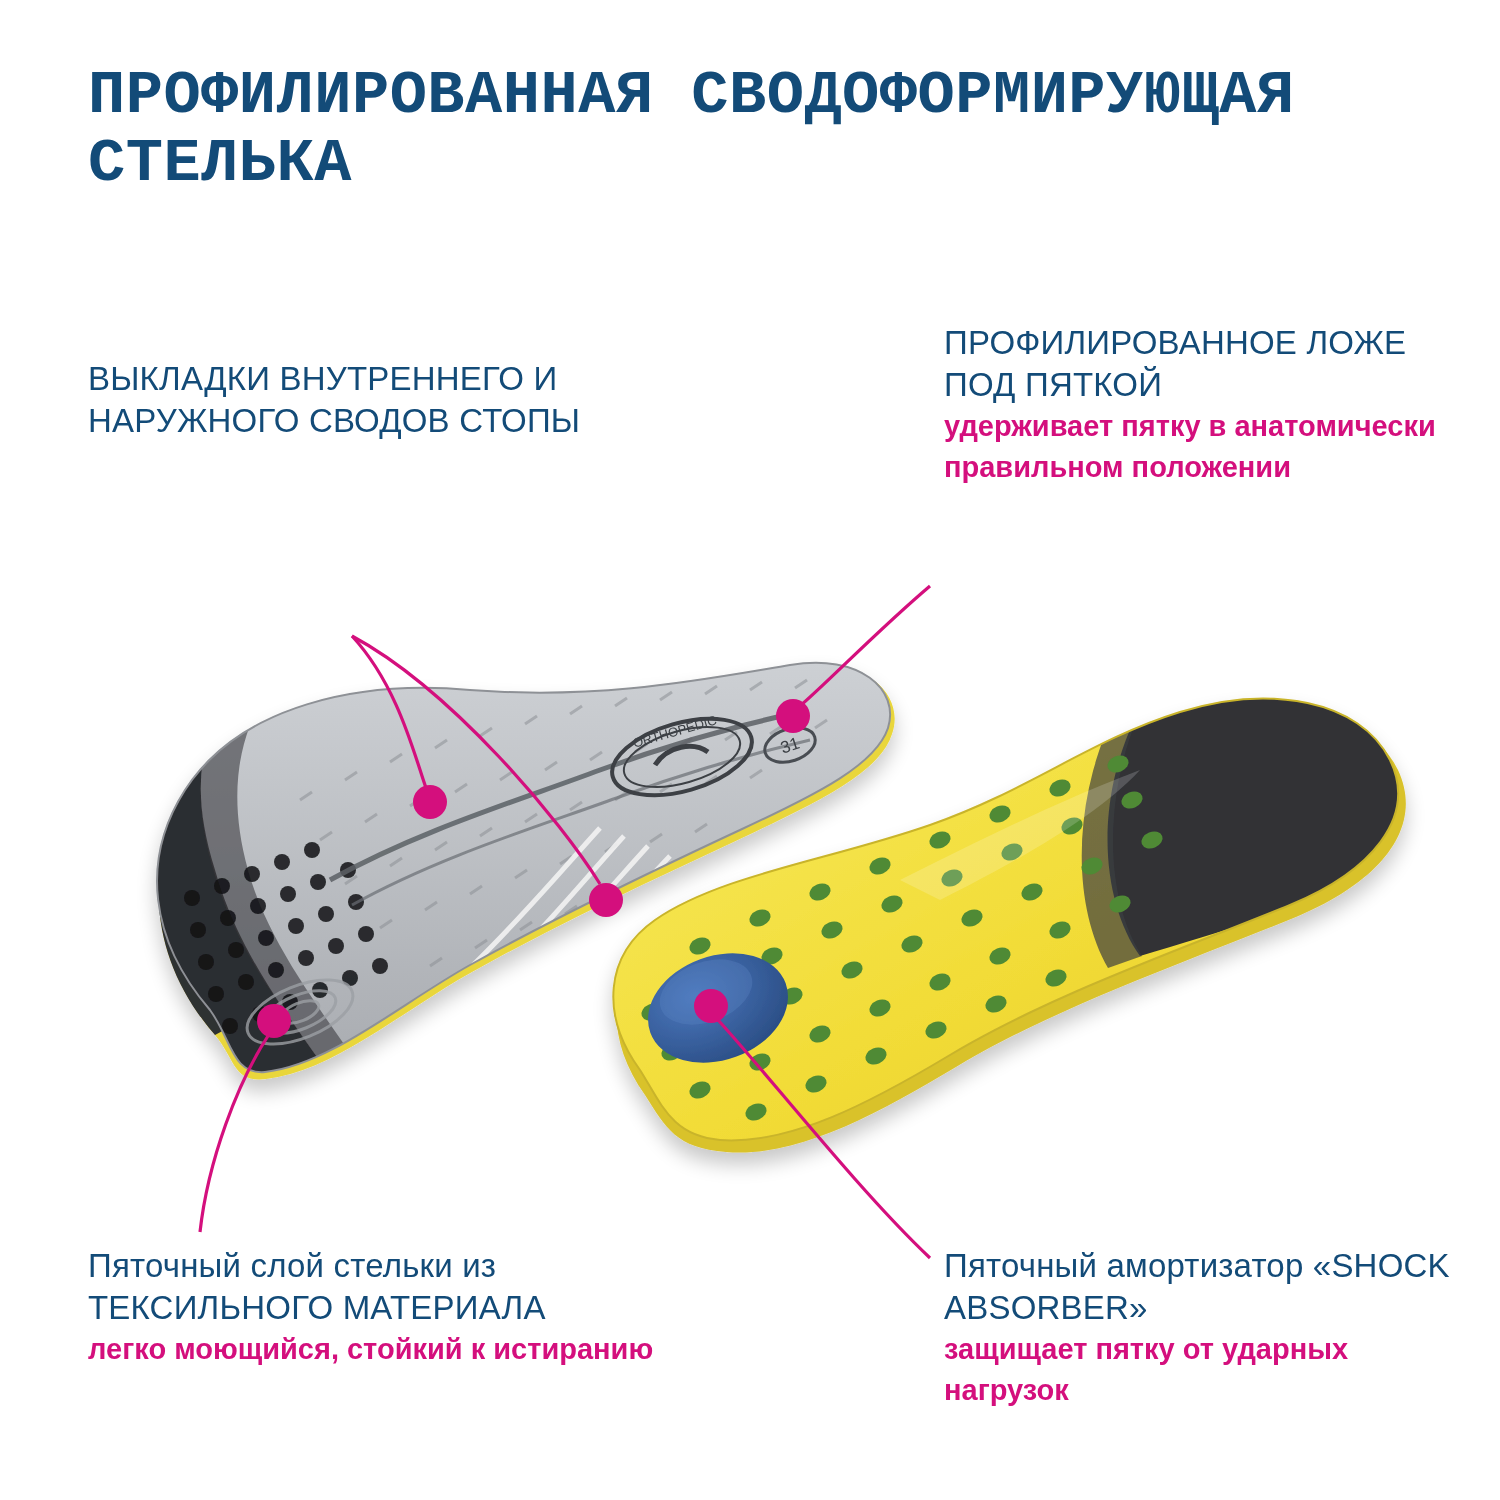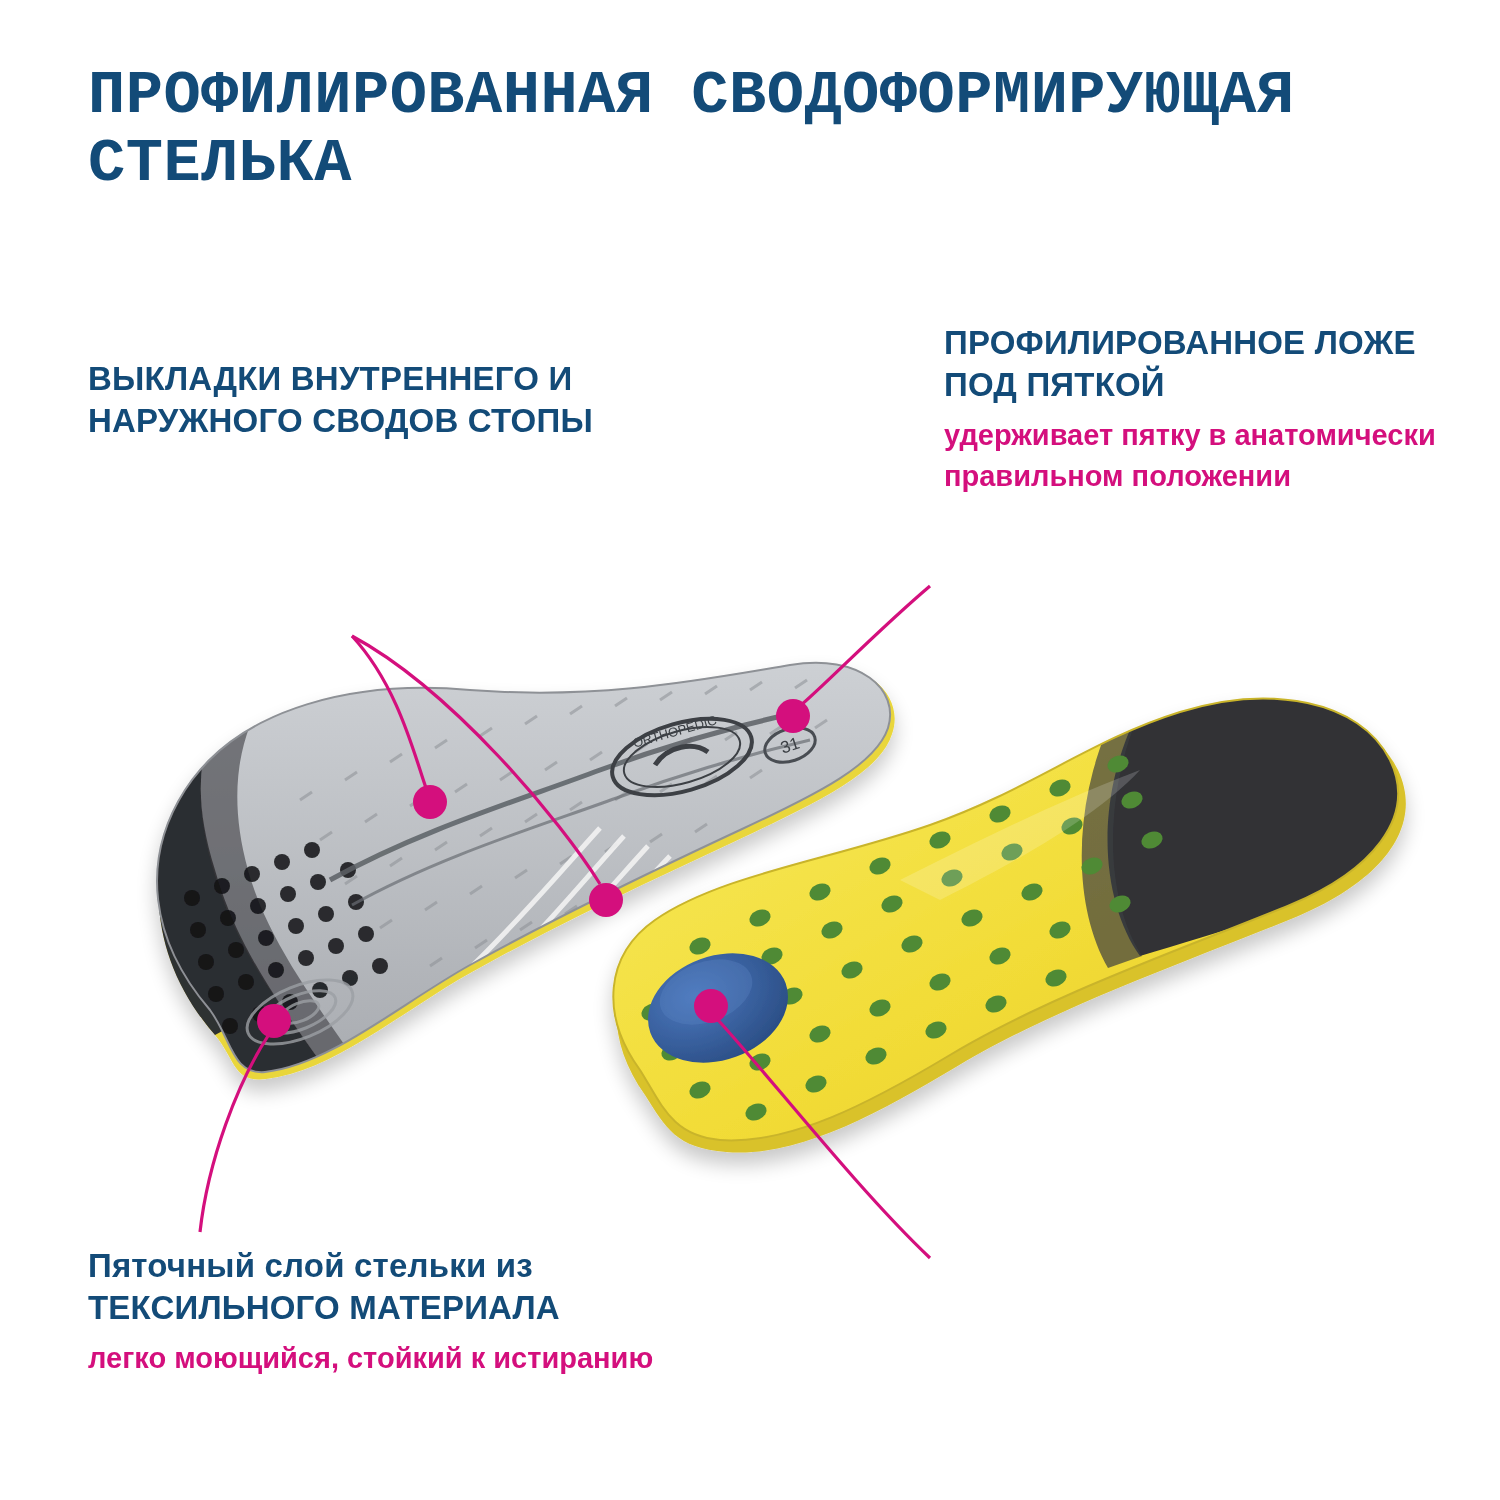--- a/index.html
+++ b/index.html
@@ -32,31 +32,30 @@
     font-weight: bold;
     line-height: 1.1;
     letter-spacing: 0.5px;
     font-family: Liberation Mono, monospace;
   }
 
   
   .callout { position: absolute; }
   .callout .head {
     color: #134b78;
-    font-weight: bold;
+    font-weight: normal;
     font-size: 33px;
     line-height: 1.27;
     letter-spacing: 0.2px;
   }
   .callout .sub {
     color: #d40f7d;
     font-weight: bold;
     font-size: 29px;
     line-height: 1.42;
-    margin-top: 9px;
   }
 
   #callout-arches { left: 88px; top: 358px; width: 640px; }
   #callout-heelbed { left: 944px; top: 322px; width: 520px; }
   #callout-textile { left: 88px; top: 1245px; width: 650px; }
   #callout-shock   { left: 944px; top: 1245px; width: 520px; }
 
   
   #art {
     position: absolute;
@@ -406,14 +405,18 @@
   <div class="callout" id="callout-heelbed">
     <div class="head">ПРОФИЛИРОВАННОЕ ЛОЖЕ ПОД ПЯТКОЙ</div>
     <div class="sub">удерживает пятку в анатомически правильном положении</div>
   </div>
 
   <div class="callout" id="callout-textile">
     <div class="head">Пяточный слой стельки из ТЕКСИЛЬНОГО МАТЕРИАЛА</div>
     <div class="sub">легко моющийся, стойкий к истиранию</div>
   </div>
 
+  <div class="callout" id="callout-shock">
+    <div class="head">Пяточный амортизатор «SHOCK ABSORBER»</div>
+    <div class="sub">защищает пятку от ударных нагрузок</div>
+  </div>
 
 </div>
 
 </body></html>

